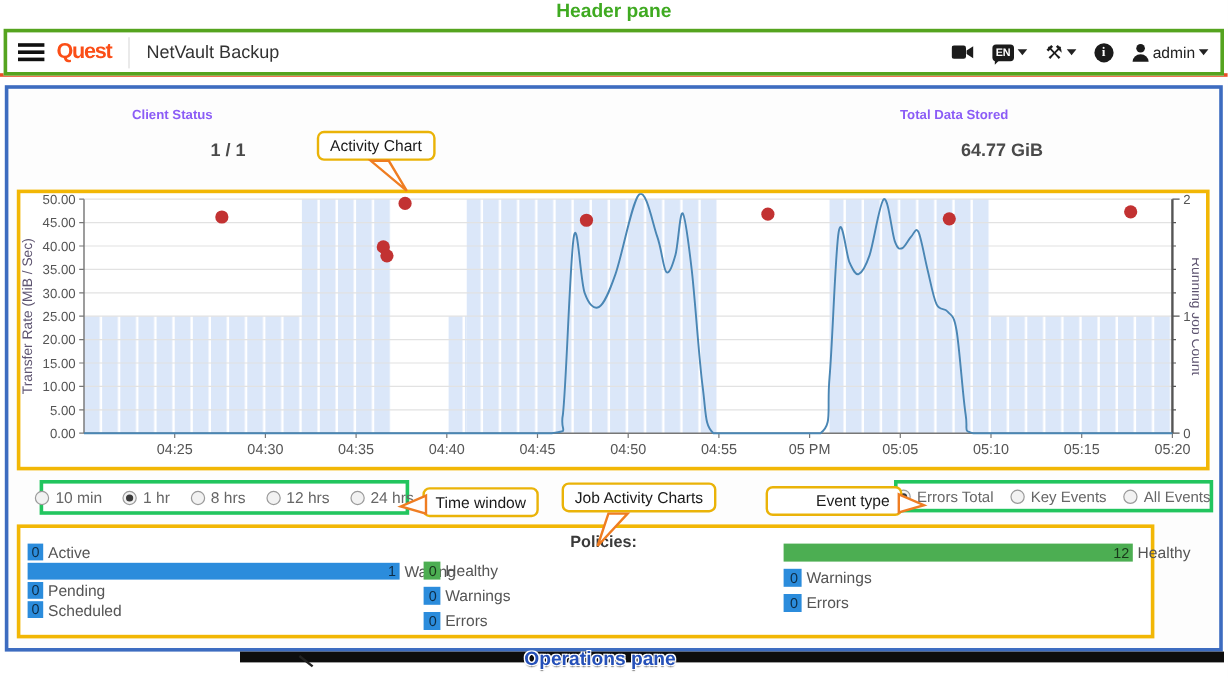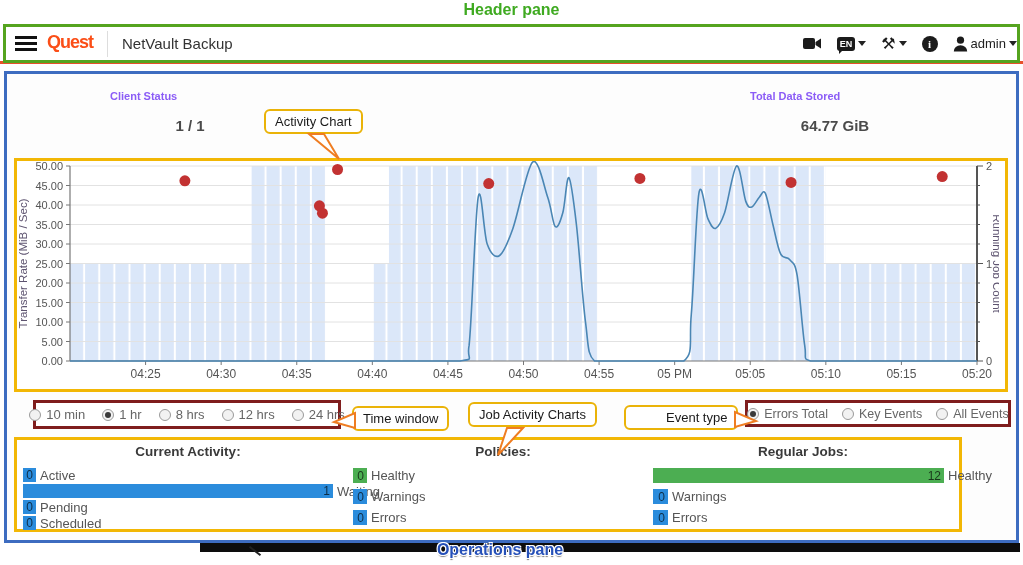--- a/index.html
+++ b/index.html
@@ -15,21 +15,21 @@
       text-shadow:-1px -1px 0 #fff,1px -1px 0 #fff,-1px 1px 0 #fff,1px 1px 0 #fff,0 2px 1px rgba(0,0,0,.5);}
 
   
   #app-header{top:24px;left:3px;width:1011px;height:33px;border:3px solid #55a41f;background:#fff;
       display:flex;align-items:center;z-index:2;}
   #hamburger{width:22px;margin:0 8px 0 9px;cursor:pointer;}
   #hamburger div{height:3px;background:#111;margin:3px 0;}
   #quest-logo{color:#fb4e17;font-size:18px;font-weight:bold;letter-spacing:-1px;line-height:1;margin:0 14px 4px 2px;}
   .hdr-divider{width:1px;height:26px;background:#ddd;margin-right:14px;}
   #app-title{font-size:15px;color:#333;}
-  #header-right{margin-left:auto;display:flex;align-items:center;gap:15px;text-align:center;}
+  #header-right{margin-left:auto;display:flex;align-items:center;gap:15px;padding-right:10px;text-align:center;}
   .hicon{display:flex;align-items:center;gap:3px;cursor:pointer;color:#1b1b1b;}
   .caret{width:0;height:0;border-left:4px solid transparent;border-right:4px solid transparent;border-top:5px solid #222;}
   #lang-bubble{background:#1b1b1b;color:#fff;font-size:9px;font-weight:bold;border-radius:3px;
       padding:2px 3px;position:relative;}
   #lang-bubble:after{content:"";position:absolute;left:2px;bottom:-3px;border-left:4px solid #1b1b1b;
       border-bottom:4px solid transparent;}
   #tools-glyph{font-family:"DejaVu Sans",sans-serif;font-size:16px;line-height:1;}
   #info-circle{width:16px;height:16px;border-radius:50%;background:#1b1b1b;color:#fff;font-size:11px;
       font-weight:bold;font-family:"Liberation Serif",serif;display:flex;align-items:center;justify-content:center;}
   #user-name{font-size:13px;color:#222;}
@@ -48,21 +48,21 @@
   
   .callout{position:absolute;border:2px solid #eab308;border-radius:6px;background:#fff;color:#1a1a1a;
       font-size:13px;padding:3px 9px;z-index:5;white-space:nowrap;}
   .callout svg{position:absolute;overflow:visible;}
 
   
   #chart-box{top:158px;left:14px;width:988px;height:228px;border:3px solid #f2b705;background:#fff;}
   #chart-svg{display:block;}
 
   
-  .yellow-box{position:absolute;border:3px solid #7f1d1d;background:#fff;display:flex;align-items:center;}
+  .yellow-box{position:absolute;border:3px solid #22c55e;background:#fff;display:flex;align-items:center;}
   #time-window-box{top:400px;left:33px;width:294px;height:23px;padding:0 4px;gap:17px;justify-content:center;}
   #event-type-box{top:400px;left:745px;width:260px;height:21px;gap:14px;justify-content:center;}
   .radio{display:flex;align-items:center;gap:5px;cursor:pointer;}
   .radio-circle{width:12px;height:12px;border-radius:50%;border:1px solid #9a9a9a;background:#f2f2f2;
       box-sizing:border-box;position:relative;flex:none;}
   .radio-circle.sel:after{content:"";position:absolute;left:2px;top:2px;width:6px;height:6px;border-radius:50%;background:#3a3a3a;}
   .radio-text{font-size:13px;color:#666;white-space:nowrap;}
   #event-type-box .radio-text{font-size:12.5px;}
 
   
@@ -148,21 +148,21 @@
   <svg width="26" height="22" style="left:-23px;top:2px;">
     <polygon points="24,3 24,18 3,12" fill="#fff" stroke="#ef7d22" stroke-width="2"></polygon>
   </svg>
 </div>
 <div class="callout" style="left:468px;top:402px;">
   <span>Job Activity Charts</span>
   <svg width="32" height="32" style="left:25px;top:22px;">
     <polygon points="28,2 12,2 3,29" fill="#fff" stroke="#ef7d22" stroke-width="2"></polygon>
   </svg>
 </div>
-<div class="callout" style="left:624px;top:405px;padding-left:40px;">
+<div class="callout" style="left:638px;top:405px;padding-left:40px;">
   <span>Event type</span>
   <svg width="26" height="22" style="right:-23px;top:2px;">
     <polygon points="2,3 2,18 23,12" fill="#fff" stroke="#ef7d22" stroke-width="2"></polygon>
   </svg>
 </div>
 
 <div class="abs" id="chart-box">
   <svg id="chart-svg" width="982" height="222" viewBox="0 0 982 222">
       <defs>
         <pattern id="jobstripes" x="53" y="0" width="15.116666666666667" height="10" patternUnits="userSpaceOnUse">
@@ -308,21 +308,20 @@
       <span class="radio-text">Key Events</span>
     </label>
     <label class="radio">
       <span class="radio-circle"></span>
       <span class="radio-text">All Events</span>
     </label>
   </div>
 
 <div class="abs" id="ops-box">
   <div class="ops-col tight" id="ops-col-1">
-    <div class="col-title">Current Activity:</div>
     <div class="ops-rows">
         <div class="bar-row">
           <div class="bar blue" style="width: 13px;">
             <span class="bar-val">0</span>
           </div>
           <span class="bar-label">Active</span>
         </div>
         <div class="bar-row">
           <div class="bar blue" style="width: 310px;">
             <span class="bar-val">1</span>
@@ -360,21 +359,20 @@
         </div>
         <div class="bar-row">
           <div class="bar blue" style="width: 14px;">
             <span class="bar-val">0</span>
           </div>
           <span class="bar-label">Errors</span>
         </div>
       </div>
   </div>
   <div class="ops-col" id="ops-col-3">
-    <div class="col-title">Regular Jobs:</div>
     <div class="ops-rows">
         <div class="bar-row">
           <div class="bar green" style="width: 291px;">
             <span class="bar-val">12</span>
           </div>
           <span class="bar-label">Healthy</span>
         </div>
         <div class="bar-row">
           <div class="bar blue" style="width: 15px;">
             <span class="bar-val">0</span>

